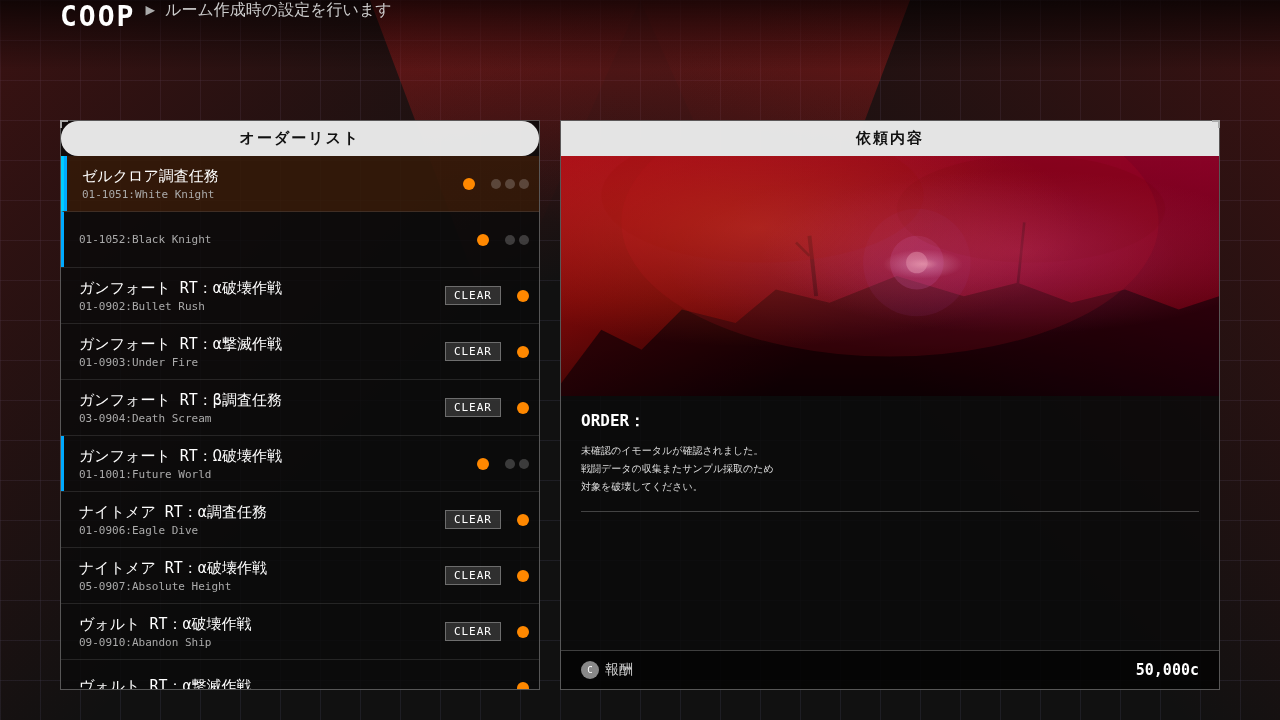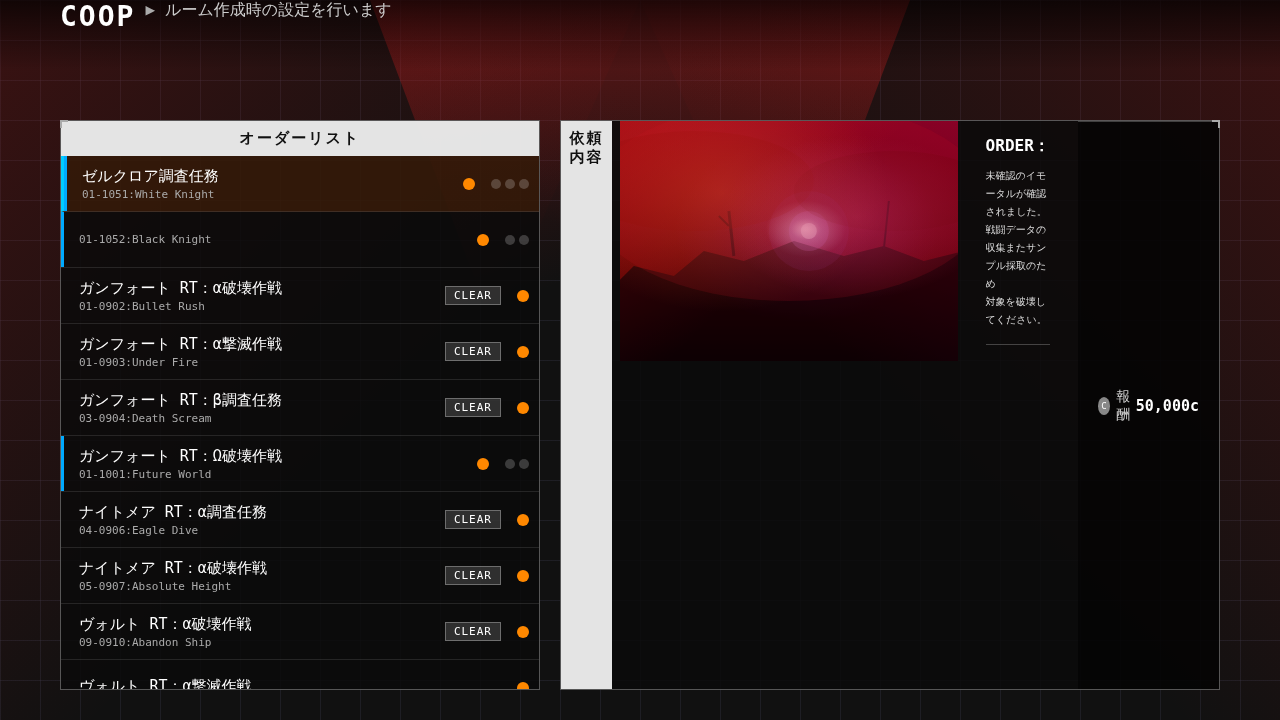--- a/index.html
+++ b/index.html
@@ -128,20 +128,21 @@
     }
 
     .panel-header {
       background: rgba(240,240,240,0.95);
       color: #111;
       text-align: center;
       padding: 8px;
       font-size: 15px;
       font-weight: bold;
       letter-spacing: 2px;
+      border-radius: 17px;
     }
 
     .order-list {
       flex: 1;
       overflow-y: hidden;
     }
 
     .order-item {
       border-bottom: 1px solid rgba(100,100,100,0.3);
       padding: 8px 10px 8px 12px;
@@ -217,23 +218,23 @@
     .dots-row {
       display: flex;
       gap: 4px;
       align-items: center;
     }
 
     
     .right-panel {
       flex: 1;
       display: flex;
+      flex-direction: column;
       border: 1px solid rgba(200,200,200,0.4);
       background: rgba(10,10,10,0.85);
-      gap: 8px;
     }
 
     .right-panel-header {
       background: rgba(240,240,240,0.95);
       color: #111;
       text-align: center;
       padding: 8px;
       font-size: 15px;
       font-weight: bold;
       letter-spacing: 2px;
@@ -478,21 +479,21 @@
           <div class="dots-row">
             <div class="dot-gray"></div>
             <div class="dot-gray"></div>
           </div>
         </div>
       </div>
 
       <div class="order-item">
         <div class="order-item-text">
           <div class="order-item-title">ナイトメア RT：α調査任務</div>
-          <div class="order-item-subtitle">04-0906:Eagle Dive</div>
+          <div class="order-item-subtitle">01-0906:Eagle Dive</div>
         </div>
         <div class="order-item-right">
           <div class="clear-badge">CLEAR</div>
           <div class="dot-orange"></div>
         </div>
       </div>
 
       <div class="order-item">
         <div class="order-item-text">
           <div class="order-item-title">ナイトメア RT：α破壊作戦</div>

